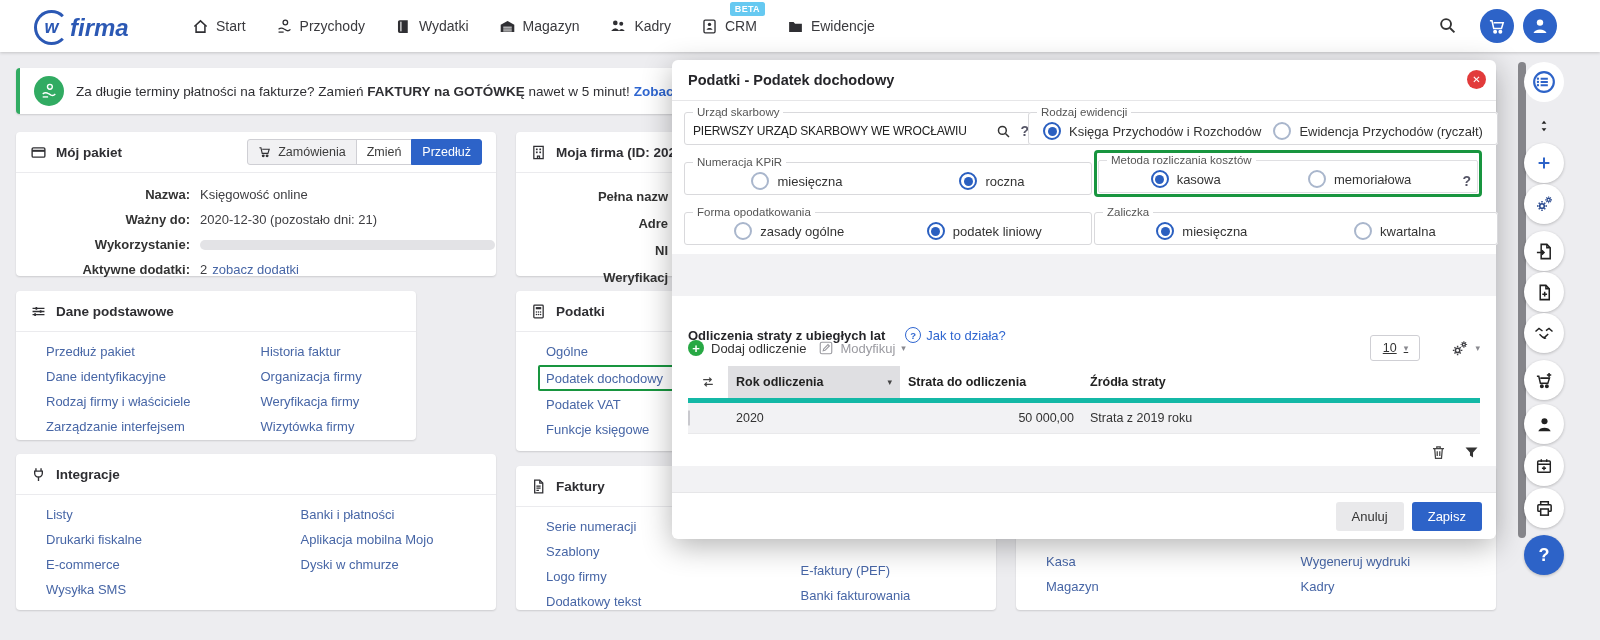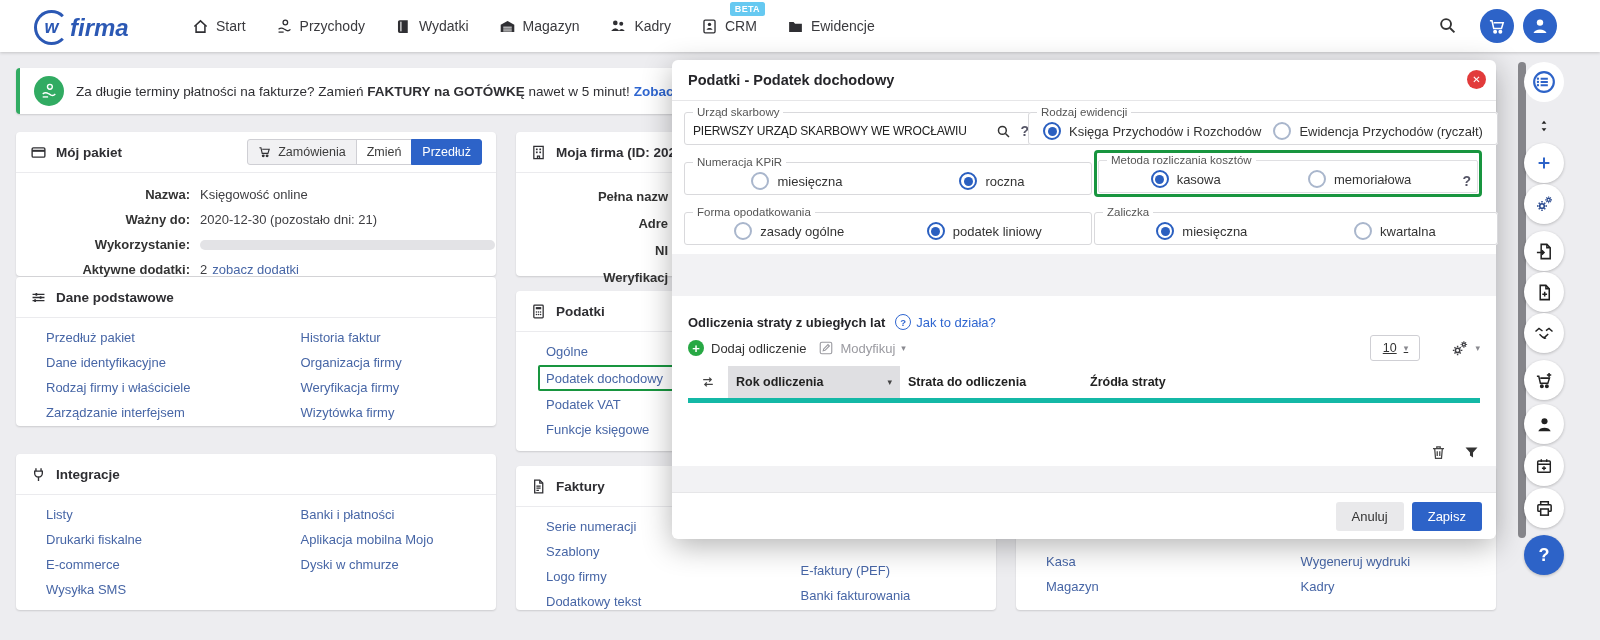--- a/index.html
+++ b/index.html
@@ -59,21 +59,21 @@
   .rad.sel{border-color:#2a5fc0;}
   .rad.sel::after{content:"";position:absolute;inset:2.5px;background:#2a5fc0;border-radius:50%;}
   .urz{display:flex;align-items:center;gap:9px;height:26px;font-size:12px;color:#222;}
   .urz .val{flex:1;white-space:nowrap;overflow:hidden;letter-spacing:-.2px;}
   .helpq{font-weight:bold;color:#556;font-size:14px;cursor:pointer;}
   .helpq::after{content:"?";}
   .hlbox{position:absolute;left:422px;top:90px;width:388px;border:3px solid #18953f;border-radius:4px;background:#fff;padding:1px;box-sizing:border-box;}
   .fs-in{border:1px solid #dfdfe2;border-radius:2px;margin:0;padding:0 8px;position:relative;}
   .fs-in legend{font-size:11.5px;color:#555;padding:0 4px;}
   .gstrip{position:absolute;left:0;right:0;background:#f2f2f4;}
-  .msect{position:absolute;left:0;right:0;top:248px;height:28px;display:flex;align-items:center;padding:0 16px;gap:10px;}
+  .msect{position:absolute;left:0;right:0;top:255px;height:28px;display:flex;align-items:flex-end;padding:0 16px;gap:20px;}
   .msect .stitle{font-weight:bold;font-size:13px;color:#26262a;}
   .hlink{display:flex;align-items:center;gap:5px;color:#2f66d0;font-size:13px;cursor:pointer;}
   .qb{width:14px;height:14px;border-radius:50%;border:1.5px solid #2f66d0;color:#2f66d0;font-size:9.5px;font-weight:bold;display:inline-flex;align-items:center;justify-content:center;flex:none;}
   .qb::after{content:"?";}
   .mtool{position:absolute;left:16px;right:16px;top:274px;height:28px;display:flex;align-items:center;gap:12px;}
   .tadd{display:flex;align-items:center;gap:7px;font-size:13px;color:#333;cursor:pointer;}
   .addplus{width:16px;height:16px;border-radius:50%;background:#27a844;color:#fff;display:inline-flex;align-items:center;justify-content:center;font-size:13px;font-weight:bold;line-height:1;}
   .addplus::after{content:"+";}
   .tmod{display:flex;align-items:center;gap:6px;font-size:13px;color:#9a9aa0;cursor:pointer;}
   .caret{font-size:9px;color:#8a8a90;}
@@ -363,21 +363,21 @@
       <div class="prow">
           <span class="plab">Aktywne dodatki:</span>
           <span class="pval">
             <span>2</span>
             <a class="lnk">zobacz dodatki</a>
           </span>
         </div>
     </div>
   </section>
 
-  <section class="card" style="left:16px;top:277px;width:480px;height:149px">
+  <section class="card" style="left:16px;top:291px;width:400px;height:149px">
     <div class="card-h">
         <svg class="ic" width="17" height="17">
           <use href="#i-sliders"></use>
         </svg>
         <span>Dane podstawowe</span>
       </div>
     <div class="links">
       <div class="lcol">
         <a class="lnk">Przedłuż pakiet</a>
         <a class="lnk">Dane identyfikacyjne</a>
@@ -610,20 +610,26 @@
               <use href="#i-swap"></use>
             </svg>
           </span>
         <span class="thg">
             <span>Rok odliczenia</span>
             <span class="caret"></span>
           </span>
         <span class="th">Strata do odliczenia</span>
         <span class="th">Źródła straty</span>
       </div>
+      <div class="trow">
+        <span><span class="cb"></span></span>
+        <span class="td">2020</span>
+        <span class="td num">50 000,00</span>
+        <span class="td">Strata z 2019 roku</span>
+      </div>
     </div>
 
     <div class="rowicons">
       <svg class="ic" width="17" height="17">
           <use href="#i-trash"></use>
         </svg>
       <svg class="ic" width="17" height="17" style="color:#333">
           <use href="#i-filter"></use>
         </svg>
     </div>

